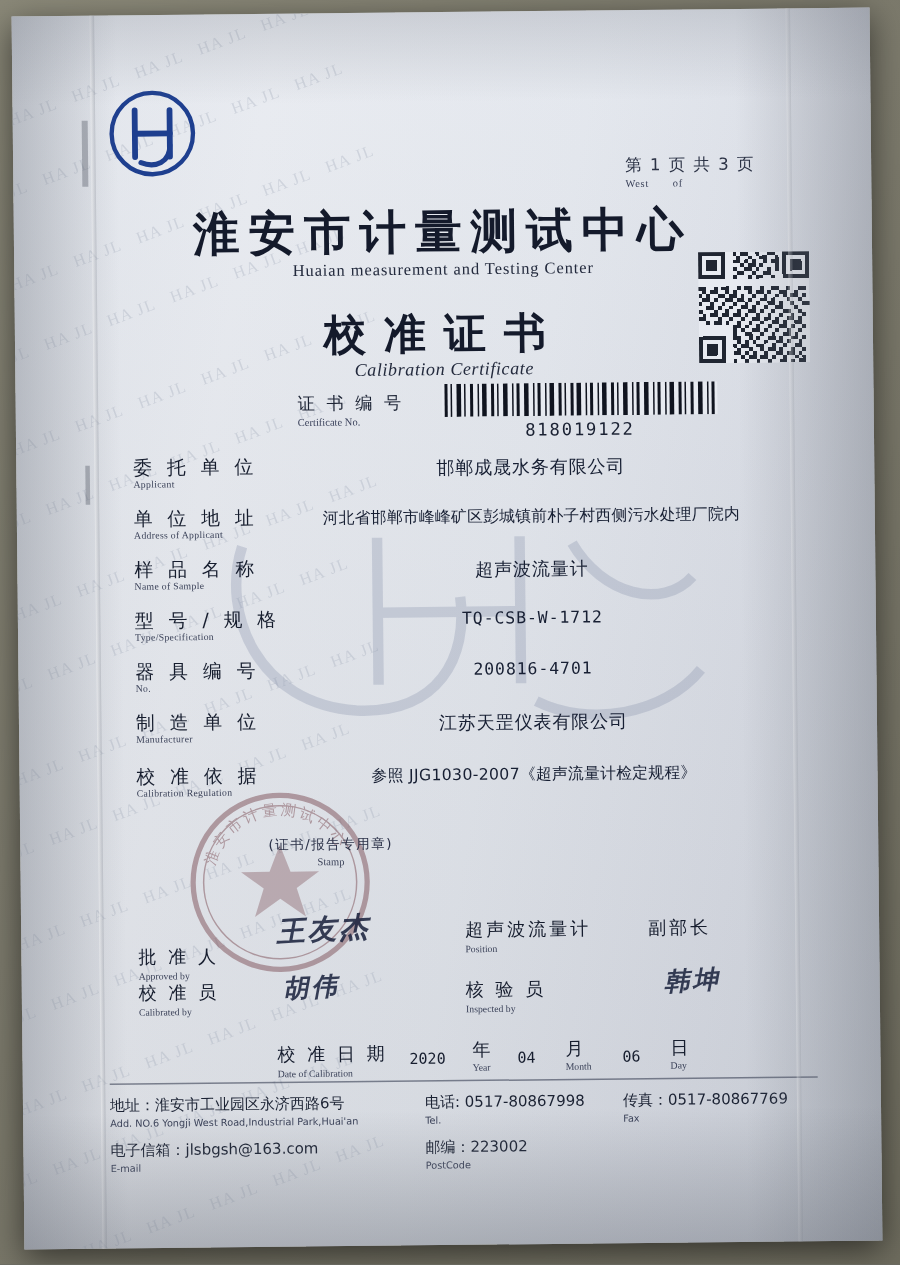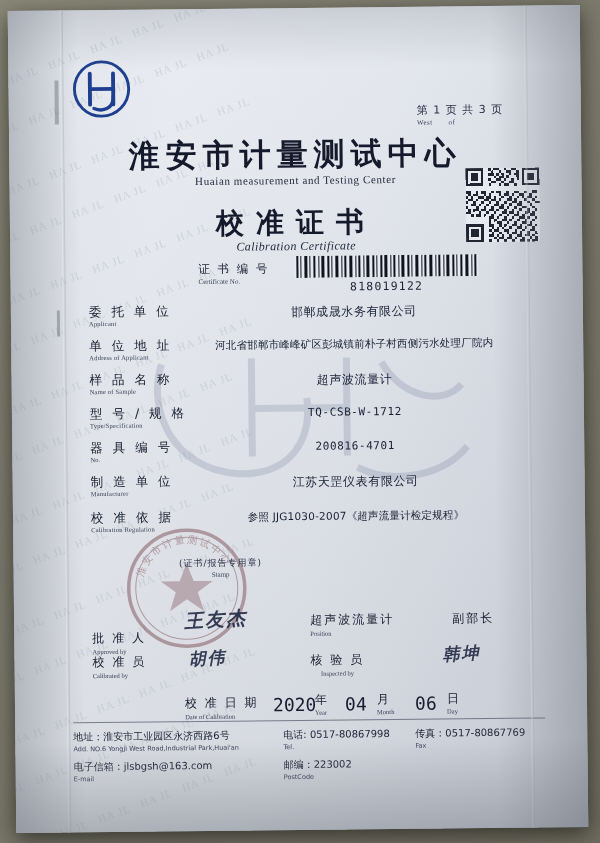--- a/index.html
+++ b/index.html
@@ -320,21 +320,21 @@
     transform: rotate(-3deg);
     opacity: 0.88;
   }
   .hand.sm { font-size: 17px; }
 
   
   .date-lbl { position: absolute; left: 170px; top: 686px; }
   .date-lbl .cn { font-size: 12px; letter-spacing: 2px; color: #161d2e; }
   .date-lbl .en { font-size: 6.5px; color: #3b4259; font-family: "Liberation Serif", serif; margin-top: 1px; }
   .dpart { position: absolute; top: 686px; }
-  .dpart .num { font-size: 18px; color: #161d2e; font-family: "DejaVu Sans Mono", monospace; }
+  .dpart .num { font-size: 10px; color: #161d2e; font-family: "DejaVu Sans Mono", monospace; }
   .dunit { position: absolute; top: 684px; }
   .dunit .cn { font-size: 12px; color: #161d2e; }
   .dunit .en { font-size: 6.5px; color: #3b4259; font-family: "Liberation Serif", serif; }
 
   .hr {
     position: absolute;
     left: 58px;
     right: 42px;
     top: 712px;
     height: 1px;
@@ -725,32 +725,32 @@
       <div class="sig-row" style="top:604px;">
         <div class="sig-cell" style="left:0; top:16px;">
           <div class="cn">批 准 人</div>
           <div class="en">Approved by</div>
         </div>
         <div class="hand" style="left:92px; top:-6px;">王友杰</div>
         <div class="sig-cell" style="left:218px; top:0;">
           <div class="cn">超声波流量计</div>
           <div class="en">Position</div>
         </div>
-        <div class="sig-cell" style="left:340px; top:0;margin-left:20px;">
+        <div class="sig-cell" style="left:340px; top:0;">
           <div class="cn">副部长</div>
         </div>
       </div>
 
       <div class="sig-row" style="top:644px;">
         <div class="sig-cell" style="left:0; top:0;">
           <div class="cn">校 准 员</div>
           <div class="en">Calibrated by</div>
         </div>
         <div class="hand sm" style="left:96px; top:-6px;">胡伟</div>
-        <div class="sig-cell" style="left:218px; top:0;text-align:center;">
+        <div class="sig-cell" style="left:218px; top:0;">
           <div class="cn">核 验 员</div>
           <div class="en">Inspected by</div>
         </div>
         <div class="hand sm" style="left:350px; top:-8px;">韩坤</div>
       </div>
 
       <div class="date-lbl">
         <div class="cn">校 准 日 期</div>
         <div class="en">Date of Calibration</div>
       </div>

